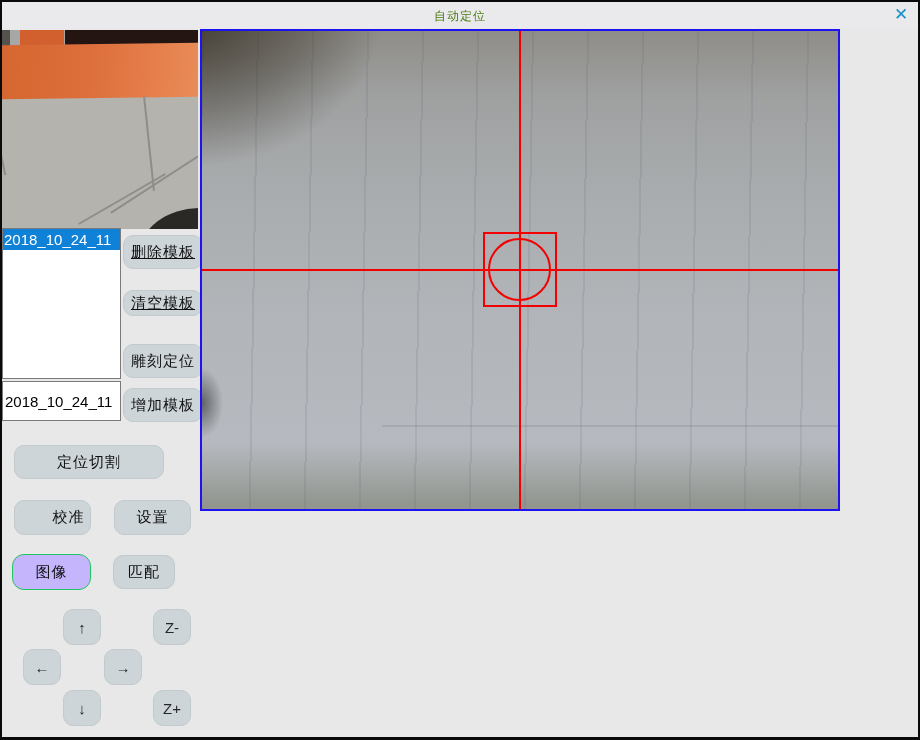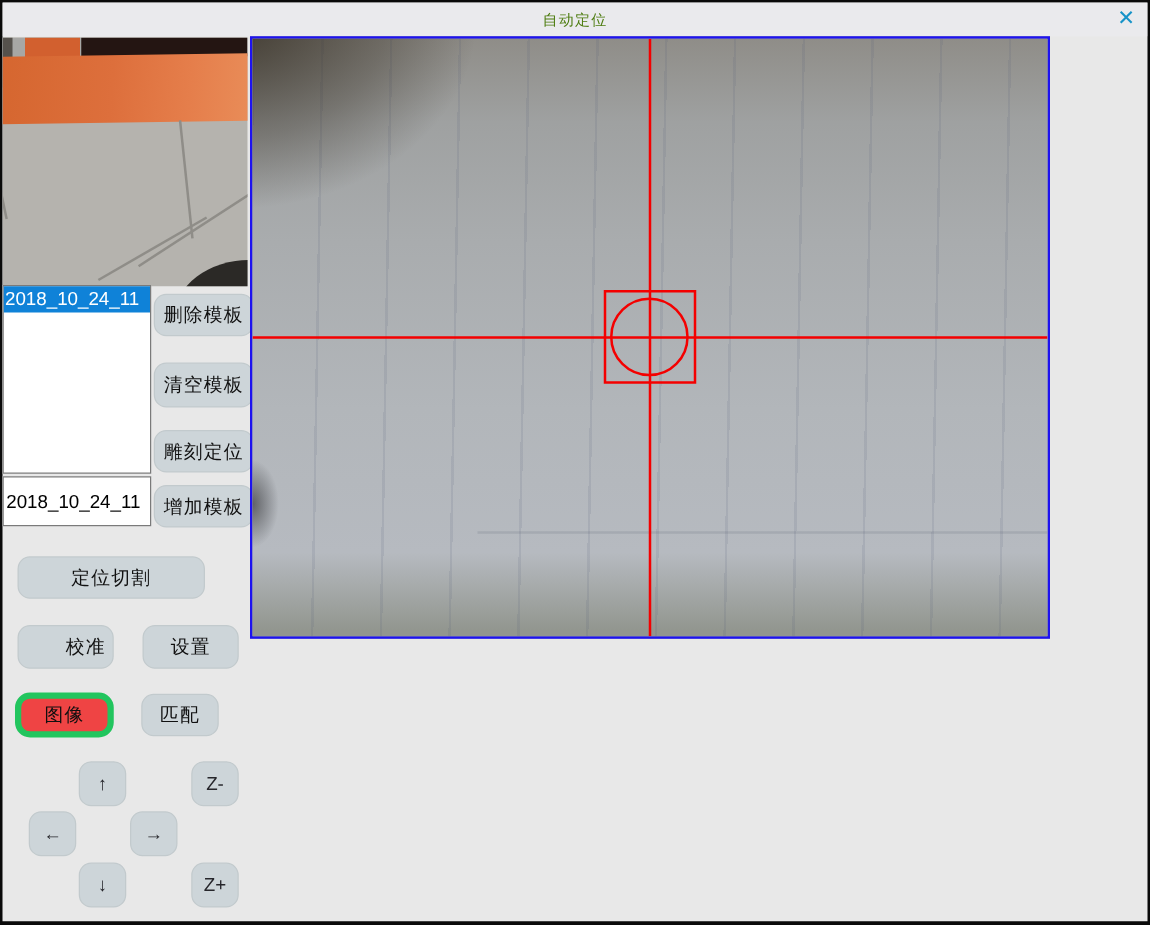--- a/index.html
+++ b/index.html
@@ -67,29 +67,29 @@
     font-family:"Liberation Sans","DejaVu Sans",sans-serif;
     font-size:15px; color:#000; padding:0 2px;
   }
 
   .btn {
     position:absolute; display:flex; align-items:center; justify-content:center;
     background:#cdd5d9; border:1px solid #c2cacd; border-radius:10px;
     font-size:15px; color:#101010; letter-spacing:1px; cursor:pointer;
     font-family:"Liberation Sans","DejaVu Sans",sans-serif;
   }
-  .btn-delete   { left:121px; top:233px; width:80px; height:34px; }
-  .btn-clear    { left:121px; top:288px; width:80px; height:36px; }
+  .btn-delete   { left:121px; top:233px; width:80px; height:34px;text-decoration:underline; }
+  .btn-clear    { left:121px; top:288px; width:80px; height:26px;text-decoration:underline; }
   .btn-engrave  { left:121px; top:342px; width:80px; height:34px; }
   .btn-add      { left:121px; top:386px; width:80px; height:34px; }
   .btn-poscut   { left:12px;  top:443px; width:150px; height:34px;text-align:right; }
   .btn-calib    { left:12px;  top:498px; width:77px;  height:35px;padding-left:32px; }
   .btn-settings { left:112px; top:498px; width:77px;  height:35px; }
   .btn-image    { left:10px;  top:552px; width:79px;  height:36px;
-                  background:#ef4444; border:5px solid #22c55e; border-radius:12px; }
+                  background:#c4b5fd; border:1px solid #22c55e; border-radius:12px; }
   .btn-match    { left:111px; top:553px; width:62px;  height:34px; }
 
   .jog { width:38px; height:36px; border-radius:10px; font-size:15px; color:#26262b; letter-spacing:0; }
   .jog-up    { left:61px;  top:607px; }
   .jog-zm    { left:151px; top:607px; }
   .jog-left  { left:21px;  top:647px; }
   .jog-right { left:102px; top:647px; }
   .jog-down  { left:61px;  top:688px; }
   .jog-zp    { left:151px; top:688px; }
 

